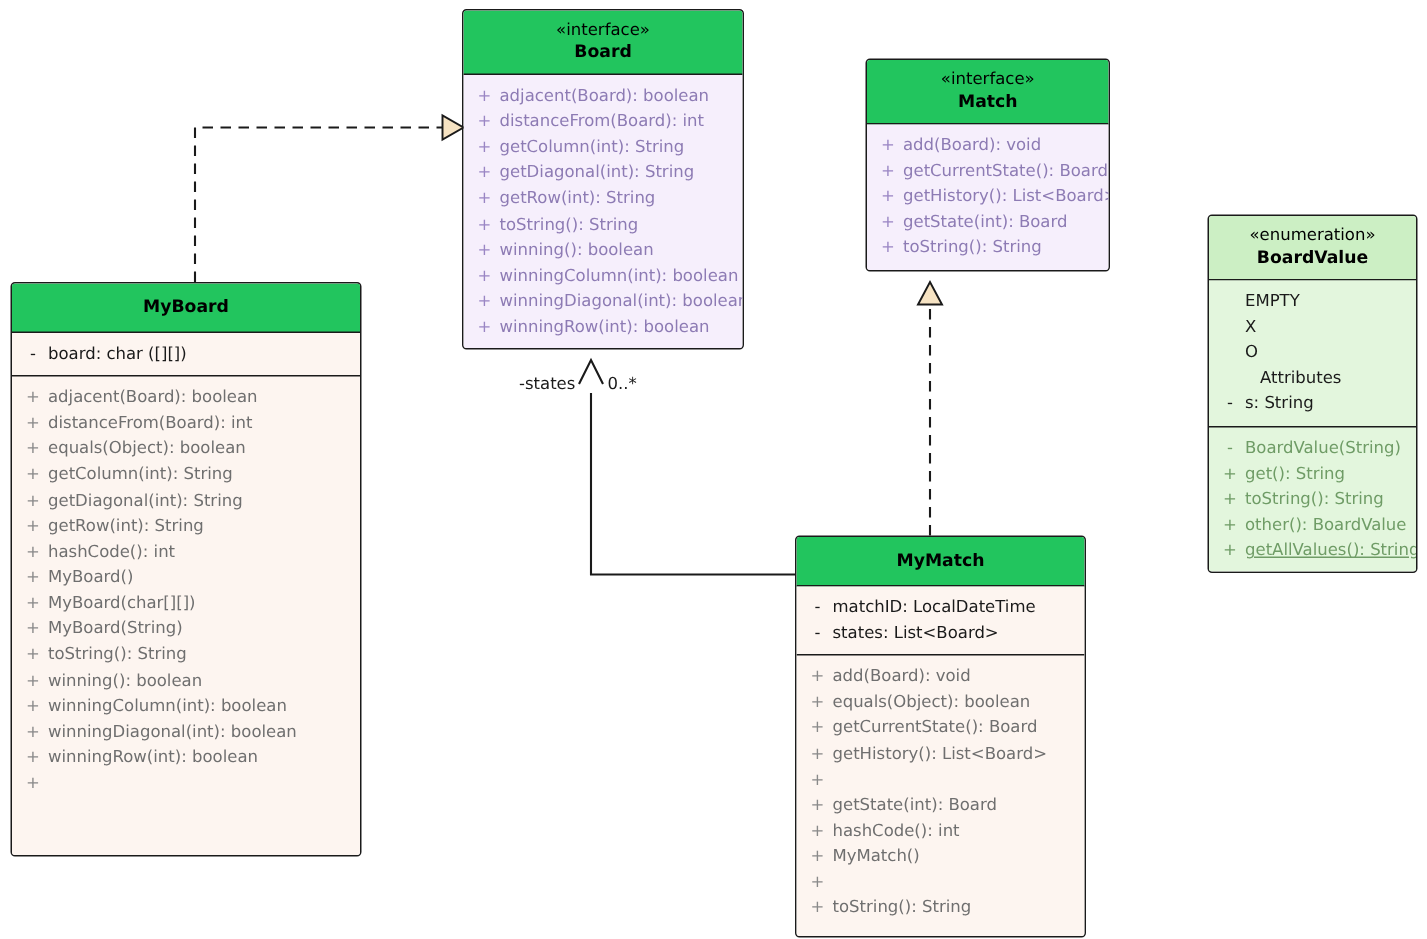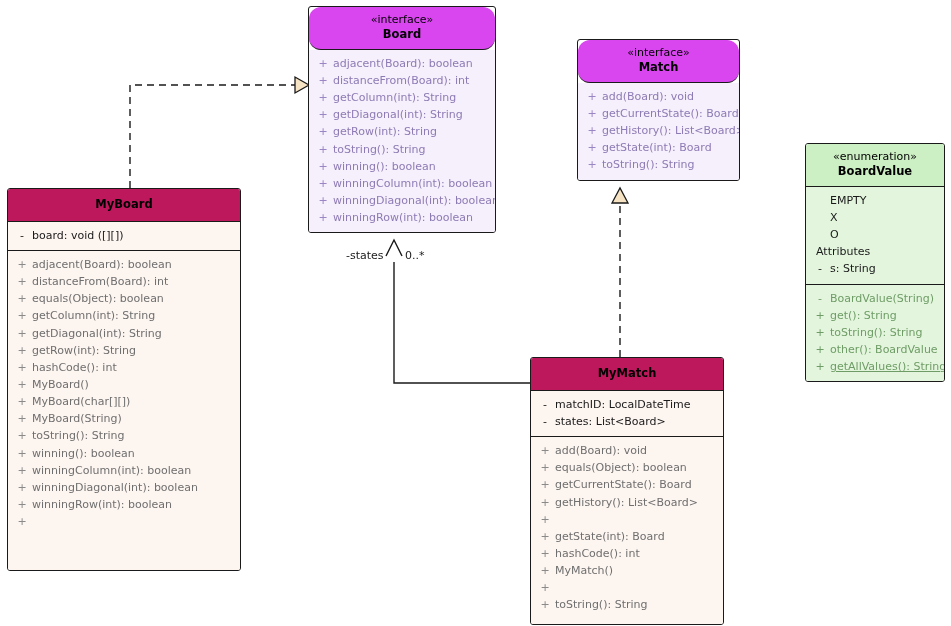--- a/index.html
+++ b/index.html
@@ -85,30 +85,31 @@
     padding-left: 20px;
     line-height: 1.56;
     font-size: 11px;
     white-space: nowrap;
   }
   .section-label {
     padding-left: 6px;
     line-height: 1.56;
     font-size: 11px;
     white-space: nowrap;
+    margin-left: 24px;
   }
 
   
-  .iface .uml-header { background: #d946ef; border-radius: 12px; }
+  .iface .uml-header { background: #22c55e; }
   .iface .uml-compartment { background: #f6effc; }
   .iface .vis { color: #9a86c4; }
   .iface .mtext { color: #8d7bb4; }
 
   
-  .cls .uml-header { background: #be185d; }
+  .cls .uml-header { background: #22c55e; }
   .cls .uml-compartment { background: #fdf5f0; }
   .cls .vis { color: #8a8a8a; }
   .cls .mtext { color: #6f6f6f; }
   .cls .attr-comp .vis { color: #1a1a1a; }
   .cls .attr-comp .mtext { color: #1a1a1a; }
 
   
   .enum .uml-header { background: #ccefc4; }
   .enum .uml-compartment { background: #e3f6dd; }
   .enum .vis { color: #6f9c66; }
@@ -233,21 +234,21 @@
     </div>
   </div>
 
   <div class="uml-box cls" style="left:7px; top:188px; width:234px;">
     <div class="uml-header" style="padding-top:8px; padding-bottom:9px;">
       <span class="cls-name">MyBoard</span>
     </div>
     <div class="uml-compartment attr-comp">
       <div class="member">
         <span class="vis">-</span>
-        <span class="mtext">board: void ([][])</span>
+        <span class="mtext">board: char ([][])</span>
       </div>
     </div>
     <div class="uml-compartment op-comp" style="padding-bottom:40px;">
       <div class="member">
         <span class="vis">+</span>
         <span class="mtext">adjacent(Board): boolean</span>
       </div>
       <div class="member">
         <span class="vis">+</span>
         <span class="mtext">distanceFrom(Board): int</span>

